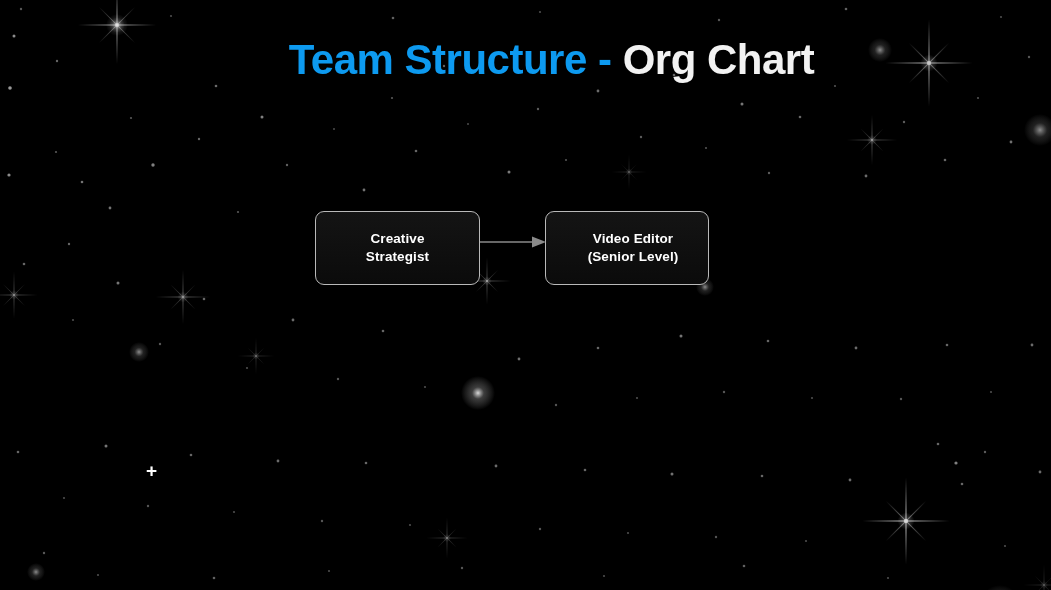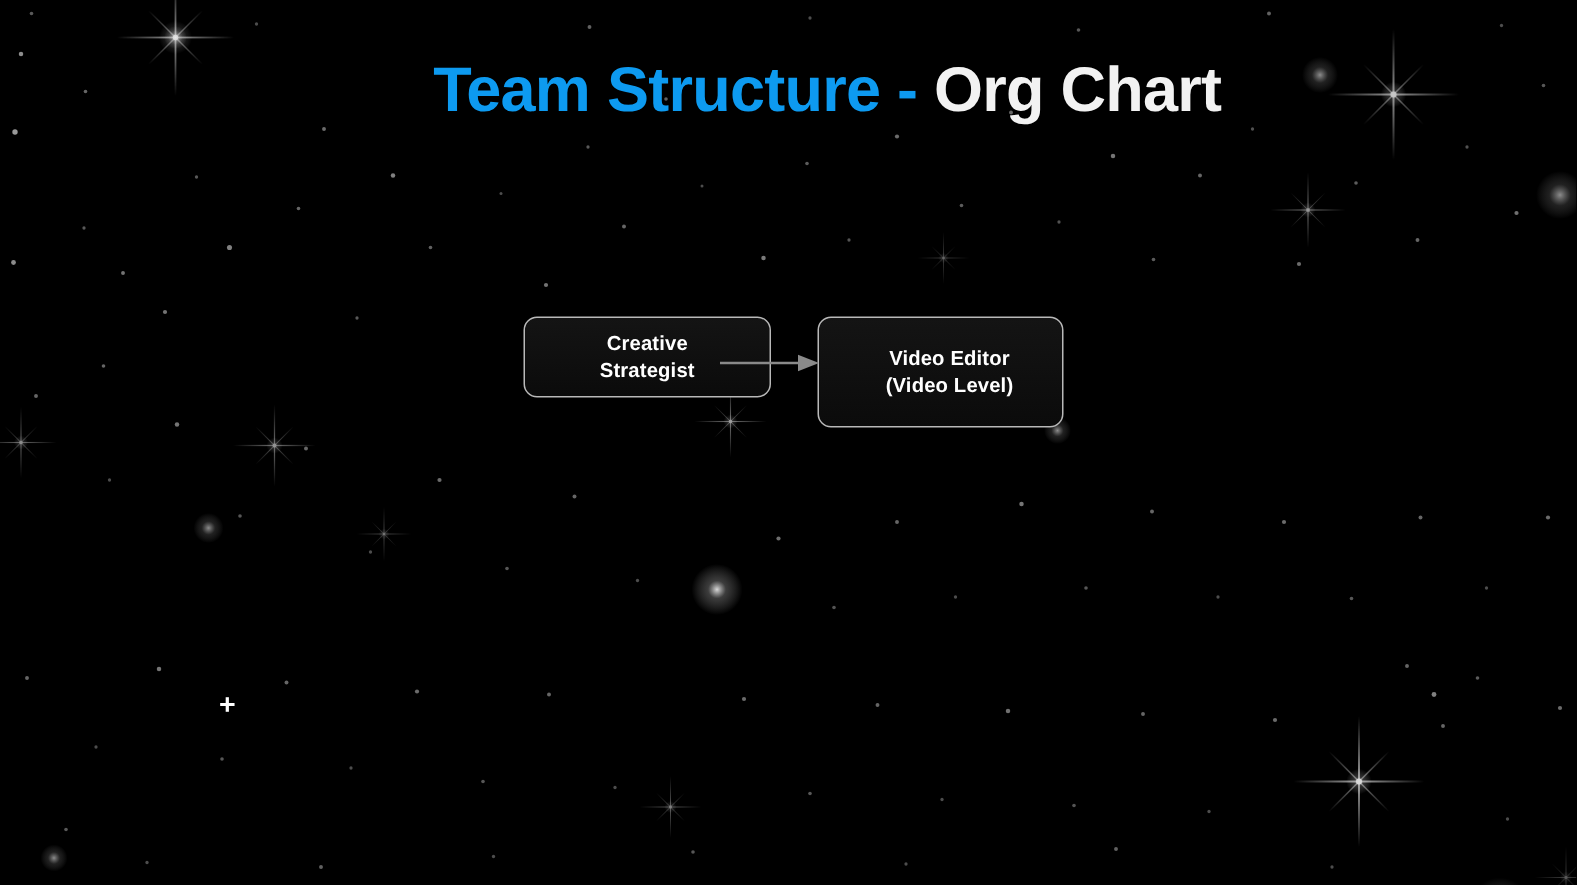--- a/index.html
+++ b/index.html
@@ -66,22 +66,21 @@
     align-items: center;
     justify-content: center;
     text-align: center;
     pointer-events: auto;
   }
   .node-line { display: block; }
   #node-creative-strategist {
     left: 315px;
     top: 211px;
     width: 165px;
-    height: 54px;
-    margin-left: 34px;
+    height: 74px;
   }
   #node-video-editor {
     left: 545px;
     top: 211px;
     width: 164px;
     height: 74px;
     padding-left: 12px;
   }
   #connector {
     position: absolute;
@@ -313,21 +312,21 @@
     <div class="node" id="node-creative-strategist">
       <div>
         <span class="node-line">Creative</span>
         <span class="node-line">Strategist</span>
       </div>
     </div>
 
     <div class="node" id="node-video-editor">
       <div>
         <span class="node-line">Video Editor</span>
-        <span class="node-line">(Video Level)</span>
+        <span class="node-line">(Senior Level)</span>
       </div>
     </div>
 
     <svg id="connector" viewBox="0 0 90 40" aria-hidden="true">
       <line x1="10" y1="20" x2="64" y2="20" stroke="#8a8a8a" stroke-width="1.6"></line>
       <polygon points="62,14.5 76,20 62,25.5" fill="#8a8a8a"></polygon>
     </svg>
 
   </div>
 

